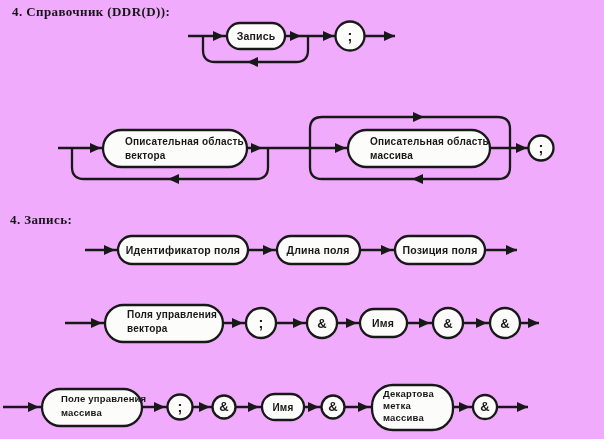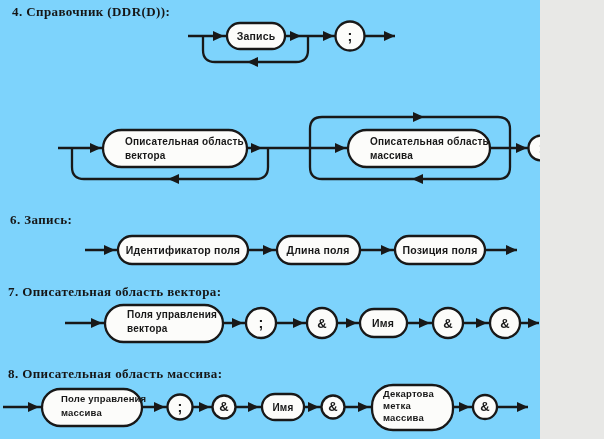--- a/index.html
+++ b/index.html
@@ -1,19 +1,19 @@
 <!DOCTYPE html>
 <html><head>
 <meta charset="utf-8">
 <style>
   html,body { margin:0; padding:0; background:#e8e8e6; }
   .page {
     position:relative;
-    width:540px; height:439px;
-    background:#7dd3fc;
+    width:604px; height:439px;
+    background:#f0abfc;
     font-family:"Liberation Serif", serif;
     color:#161616;
     overflow:hidden;
   }
   .heading {
     position:absolute;
     font-size:13px;
     font-weight:bold;
     letter-spacing:0.4px;
     white-space:nowrap;
@@ -34,23 +34,21 @@
   .ctr    { text-anchor:middle; }
   .sym    { font-size:13px; text-anchor:middle; }
   .sym-semi { font-size:14.5px; text-anchor:middle; }
 </style>
 </head>
 <body>
 
 <div class="page">
 
   <div class="heading" style="left:12px; top:4px;">4. Справочник (DDR(D)):</div>
-  <div class="heading" style="left:10px; top:212px;">6. Запись:</div>
-  <div class="heading" style="left:8px; top:284px;">7. Описательная область вектора:</div>
-  <div class="heading" style="left:8px; top:366px;">8. Описательная область массива:</div>
+  <div class="heading" style="left:10px; top:212px;">4. Запись:</div>
 
   <svg class="canvas" width="604" height="439" viewBox="0 0 604 439">
 
     <g>
       <path class="ln" d="M188,36 H395"></path>
       <path class="ln" d="M203,36 V50 Q203,62 215,62 H296 Q308,62 308,50 V36"></path>
       <polygon class="ah" points="247,62 258,57 258,67"></polygon>
       <rect class="shape" x="227" y="23" width="58" height="26" rx="13"></rect>
       <circle class="shape" cx="350" cy="36" r="14.5"></circle>
       <polygon class="ah" points="224,36 213,31 213,41"></polygon>

